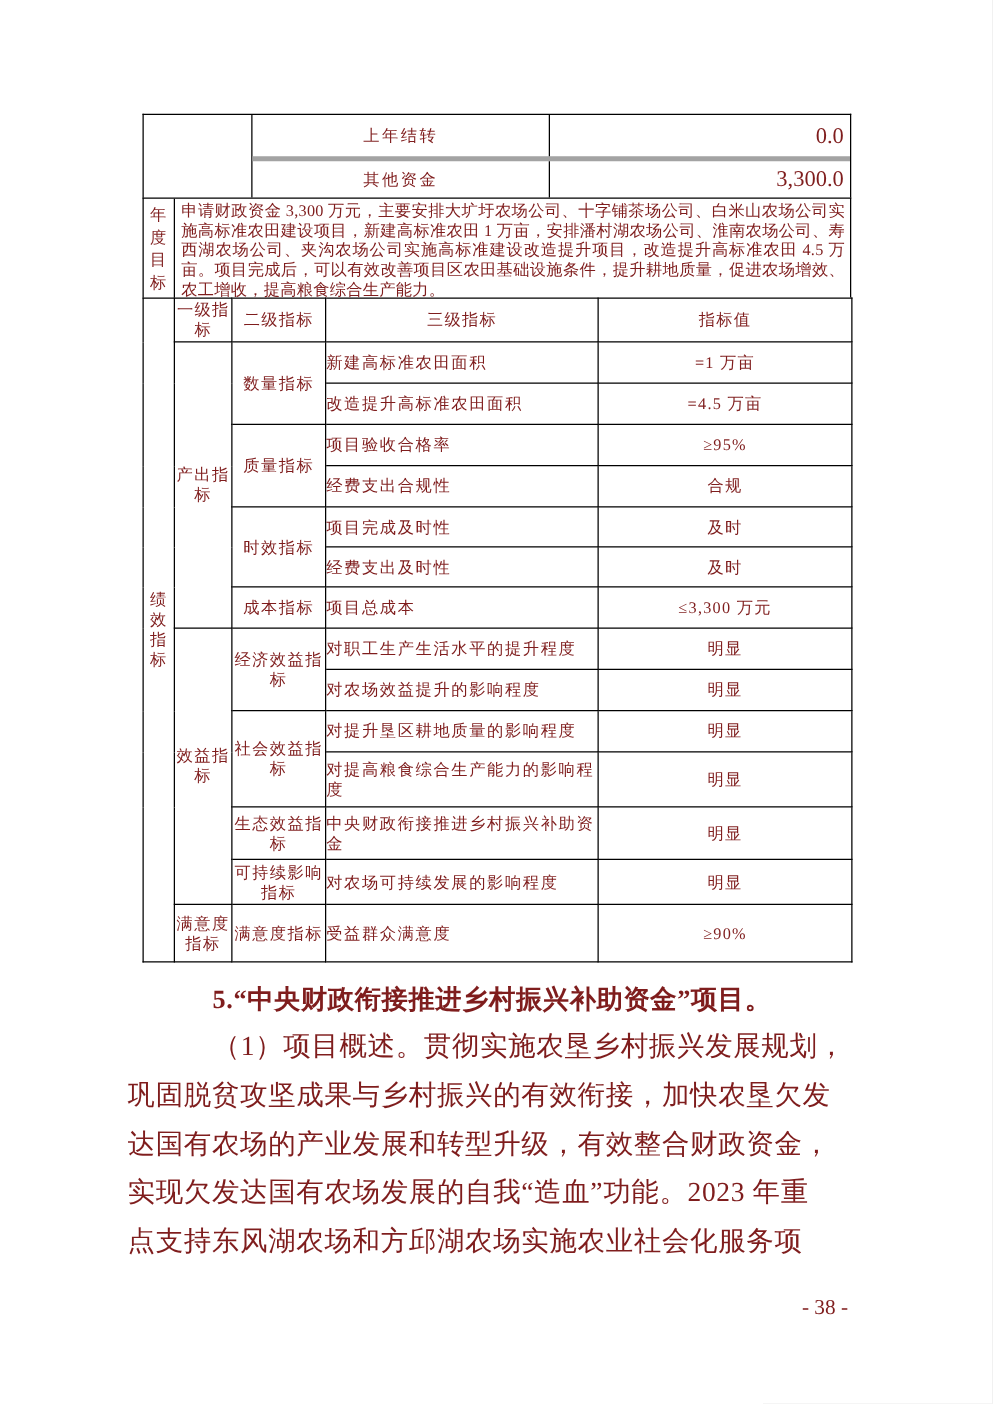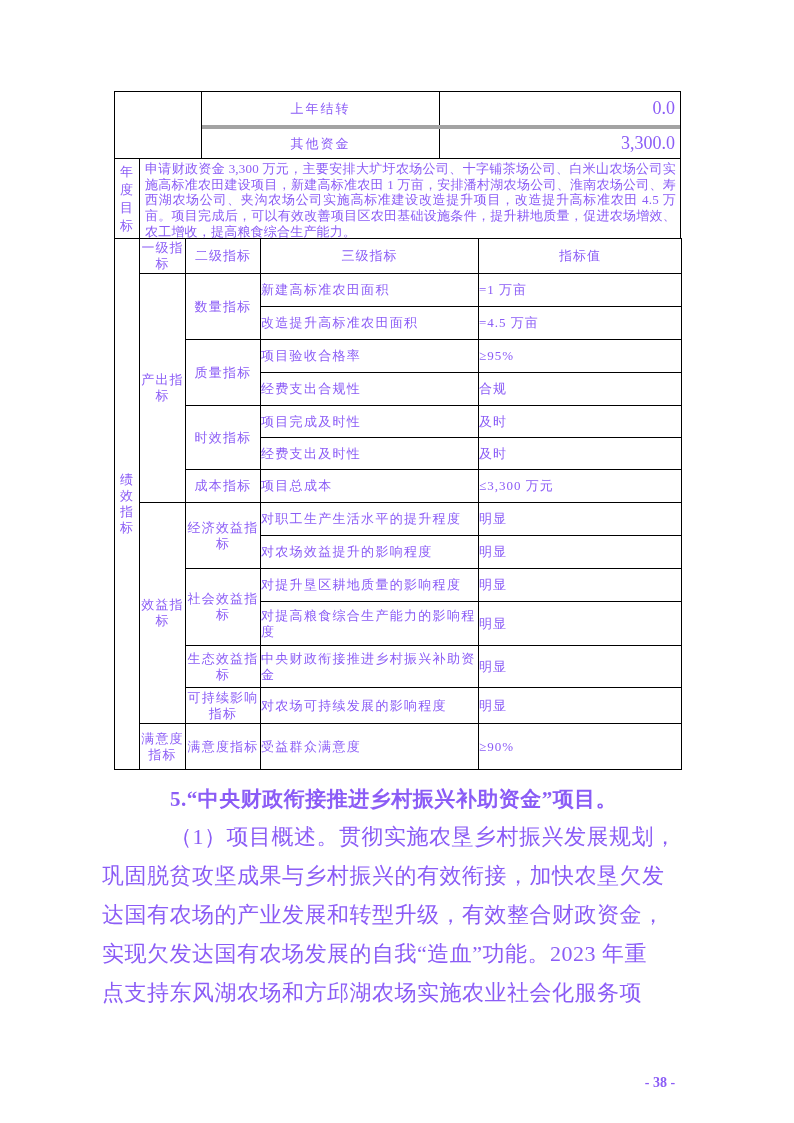--- a/index.html
+++ b/index.html
@@ -3,21 +3,21 @@
 <meta charset="utf-8">
 <style>
   * { box-sizing: border-box; margin: 0; padding: 0; }
   html,body { background:#e8e8e8; }
   .page {
     position: relative;
     width: 794px; height: 1123px;
     margin: 0 auto;
     background: #ffffff;
     font-family: "Liberation Serif", "DejaVu Serif", serif;
-    color: #8b5cf6;
+    color: #7f1d1d;
     overflow: hidden;
   }
   .doc { position: absolute; left: 114px; top: 91px; width: 567px; }
 
   
   .t-top { display: flex; border: 1px solid #000; border-bottom: none; }
   .t-left { width: 87px; border-right: 1px solid #000; }
   .t-rows { flex: 1; }
   .t-row { display: flex; height: 33px; }
   .t-row + .t-row { border-top: 4px solid #a3a3a3; }
@@ -45,36 +45,36 @@
   }
 
   
   table.ind { border-collapse: collapse; table-layout: fixed; width: 567px; font-size: 13px; }
   table.ind td { border: 1px solid #000; padding: 0; line-height: 16px; }
   td.vhead { text-align: center; padding: 0 5px; word-break: break-all; line-height: 17px; letter-spacing: 1px; border-radius: 12px;}
   td.hcell { text-align: center; letter-spacing: 1px; word-break: break-all; padding: 0 4px; }
   td.l1 { text-align: center; letter-spacing: 1.2px; word-break: break-all; padding: 0 4px; }
   td.l2 { text-align: center; letter-spacing: 1.2px; word-break: break-all; padding: 0 6px; }
   td.l3 { text-align: left; padding: 0 3px 0 8px; letter-spacing: 1.3px; word-break: break-all; }
-  td.val { text-align: left; letter-spacing: 1px; }
+  td.val { text-align: center; letter-spacing: 1px; }
 
   
   .h5 {
     position: absolute; left: 102px; top: 783px; width: 578px;
     font-size: 21px; font-weight: bold; letter-spacing: 0.5px;
     text-indent: 68px; line-height: 32px; white-space: nowrap;
   }
   .para {
     position: absolute; left: 102px; top: 817px; width: 578px;
     font-size: 22px; line-height: 39px; letter-spacing: 0.5px;
     text-indent: 68px; white-space: pre-line; text-align: justify;
   }
   .pgnum {
-    position: absolute; left: 618px; top: 1075px; width: 84px;
-    text-align: center; font-size: 14px; font-weight: bold;
+    position: absolute; left: 618px; top: 1036px; width: 84px;
+    text-align: center; font-size: 17px;
   }
 </style>
 </head>
 <body>
 
 <div class="page">
   <div class="doc">
 
     <div class="t-top">
       <div class="t-left"></div>

